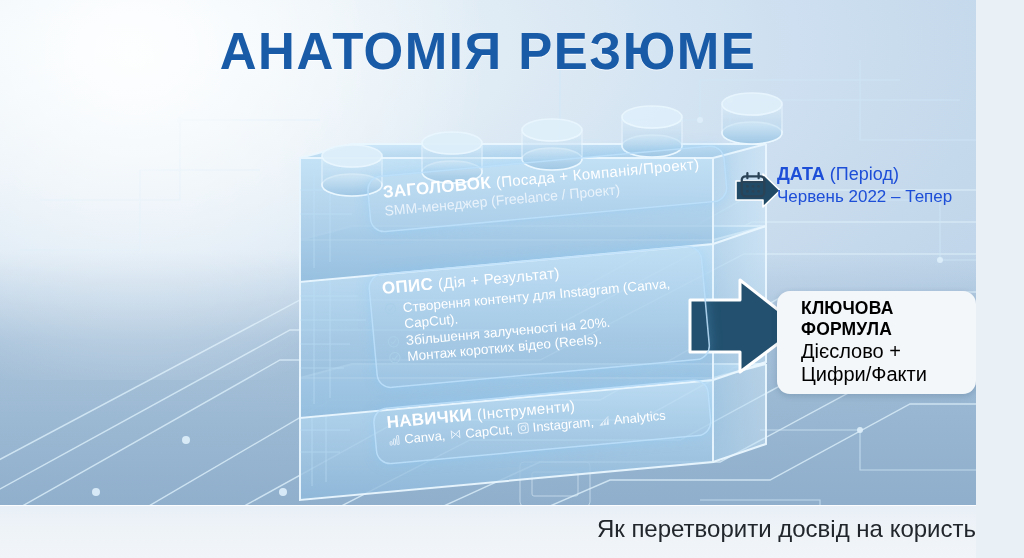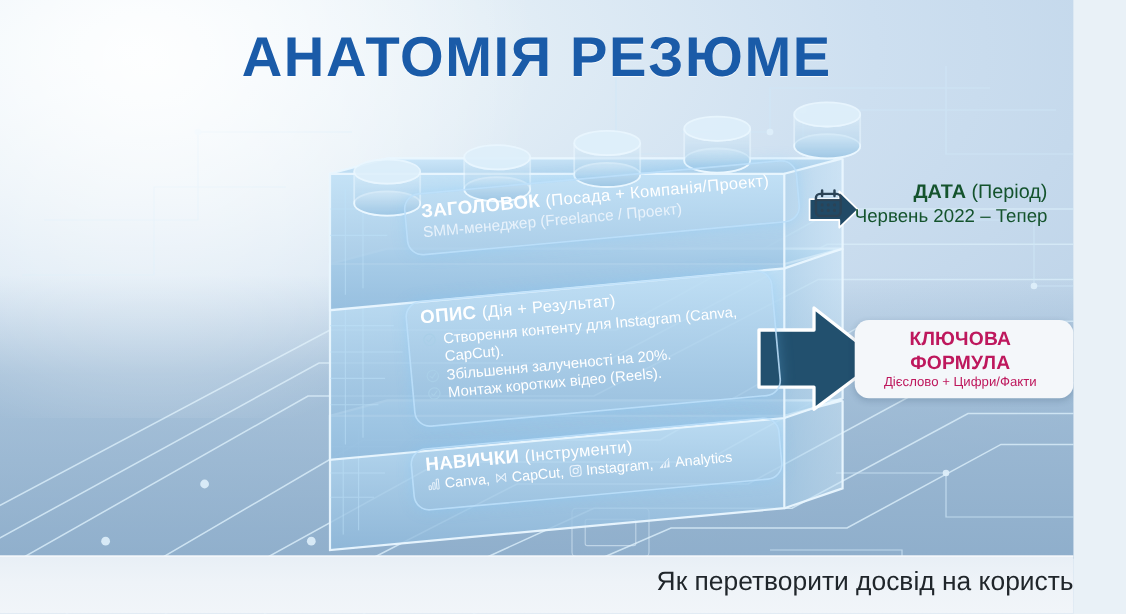--- a/index.html
+++ b/index.html
@@ -83,34 +83,34 @@
   .t-sub{font-size:14px;color:#e8f2fb;}
   .bullet{display:flex;align-items:flex-start;gap:6px;font-size:13.5px;line-height:1.22;}
   .bullet .bi{flex:0 0 auto;margin-top:1px;}
   .skills{font-size:13px;display:flex;align-items:center;gap:4px;flex-wrap:wrap;}
   .skills .sk{display:inline-flex;align-items:center;gap:3px;}
 
   
   .callout-date{
     position:absolute;left:738px;top:163px;display:flex;align-items:center;gap:9px;
   }
-  .callout-date .txt{line-height:1.25;color:#14532d;text-align:right;}
+  .callout-date .txt{line-height:1.25;color:#1d4ed8;}
   .cd-l1{font-size:18px;}
   .cd-l1 b{font-weight:bold;}
   .cd-l2{font-size:17px;}
 
   .callout-key{
     position:absolute;left:777px;top:291px;
     background:#f4f7fa;border-radius:13px;
-    padding:7px 13px 8px 6px;
-    text-align:center;color:#be185d;
+    padding:7px 13px 8px 24px;
+    color:#000000;
     box-shadow:0 2px 6px rgba(30,60,90,.2);
   }
   .ck-l1{font-size:17.5px;font-weight:bold;letter-spacing:.2px;}
-  .ck-l2{font-size:12px;}
+  .ck-l2{font-size:20px;}
 
   svg{display:block;overflow:visible;}
 </style>
 </head>
 <body>
 
 <div id="stage">
 
   <div class="bg-base"></div>
   <div class="bg-lowerblue"></div>

